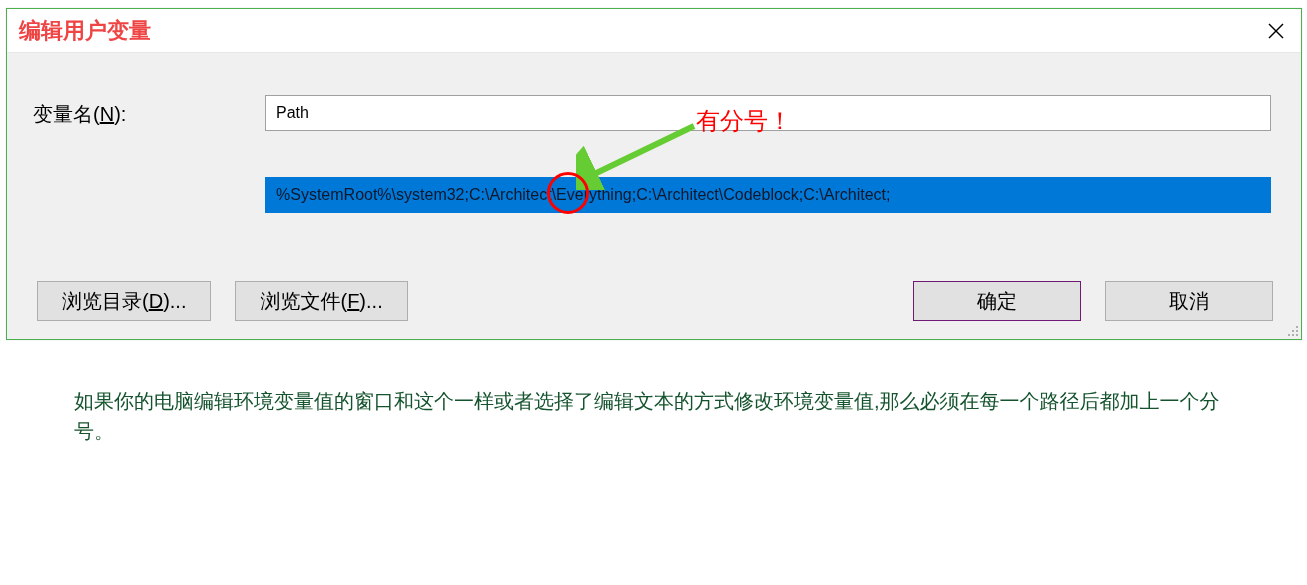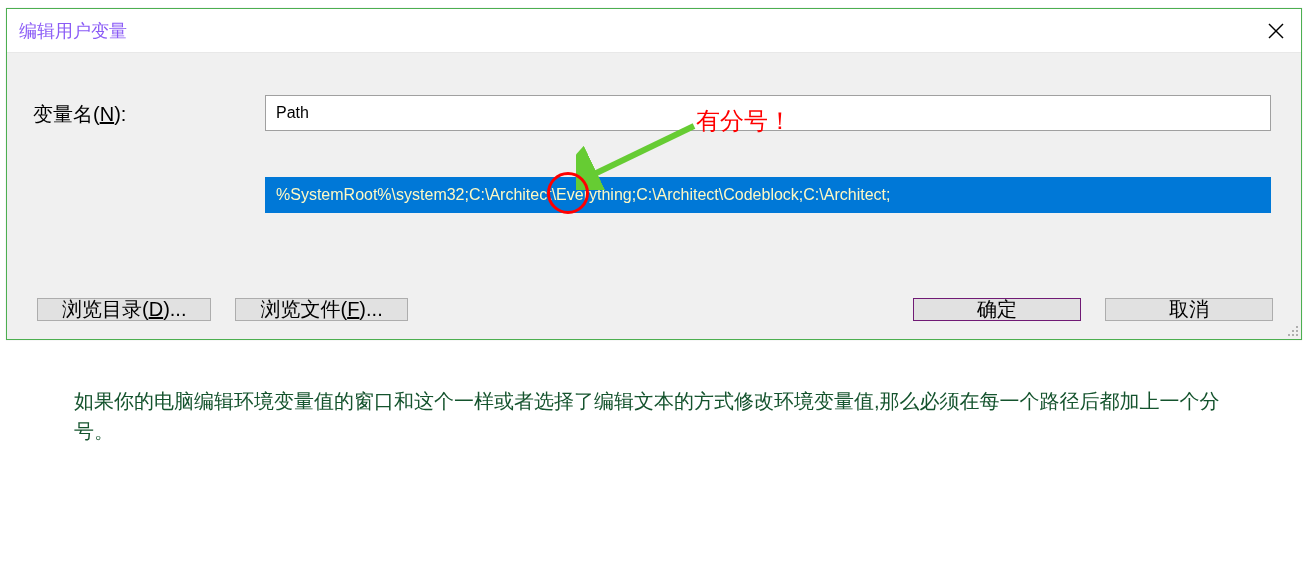--- a/index.html
+++ b/index.html
@@ -27,22 +27,23 @@
     .titlebar {
       height: 44px;
       display: flex;
       align-items: center;
       justify-content: space-between;
       padding: 0 0 0 12px;
       background: #ffffff;
       border-bottom: 1px solid #e8e8e8;
     }
     .titlebar-title {
-      font-size: 18px;
-      color: #8b5cf6;
+      font-size: 22px;
+      color: #ef4444;
+      font-weight: bold;
     }
     .close-btn {
       width: 50px;
       height: 44px;
       display: flex;
       align-items: center;
       justify-content: center;
       cursor: pointer;
     }
     .close-btn svg {
@@ -88,37 +89,37 @@
       outline: none;
     }
     .text-input.name-input {
       top: 42px;
       width: 1006px;
     }
     .text-input.value-input {
       top: 124px;
       width: 1006px;
       background: #0078d7;
-      color: #fef9c3;
+      color: #0f172a;
       border: 1px solid #0078d7;
     }
     .text-input.value-input::selection {
       background: #0078d7;
       color: #ffffff;
     }
     .button-row {
       position: absolute;
       left: 30px;
       bottom: 18px;
       width: 1236px;
       display: flex;
       gap: 24px;
     }
     .btn {
-      height: 23px;
+      height: 40px;
       padding: 0 24px;
       background: #e1e1e1;
       border: 1px solid #adadad;
       font-size: 20px;
       font-family: inherit;
       cursor: pointer;
       min-width: 168px;
       display: flex;
       align-items: center;
       justify-content: center;

